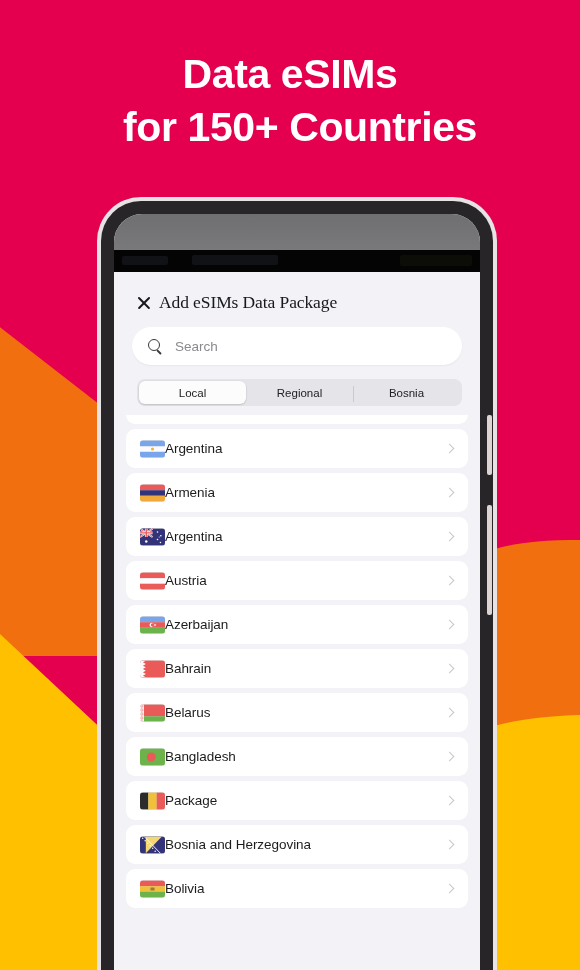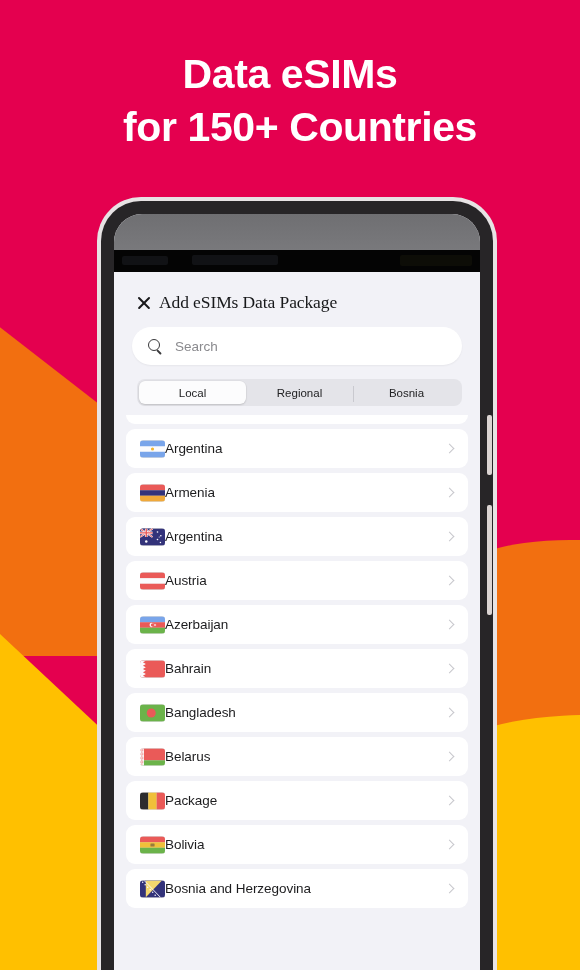--- a/index.html
+++ b/index.html
@@ -415,31 +415,20 @@
         </div>
 
         <div class="row">
           <span class="flag">
             <svg viewBox="0 0 30 20">
                 <rect width="30" height="20" fill="#EA5A58"></rect>
                 <path d="M0 0 H7 L3.5 2 L7 4 L3.5 6 L7 8 L3.5 10 L7 12 L3.5 14 L7 16 L3.5 18 L7 20 H0 Z" fill="#FBFBFD"></path>
               </svg>
           </span>
           <span class="cname">Bahrain</span>
-          <span class="chev"></span>
-        </div>
-
-        <div class="row">
-          <span class="flag">
-            <svg viewBox="0 0 30 20">
-                <rect width="30" height="20" fill="#6BB34A"></rect>
-                <circle cx="13.5" cy="10" r="5.4" fill="#EA5A58"></circle>
-              </svg>
-          </span>
-          <span class="cname">Bangladesh</span>
           <span class="chev"></span>
         </div>
 
         <div class="row">
           <span class="flag">
             <svg viewBox="0 0 30 20">
                 <rect width="30" height="14" fill="#EA5A58"></rect>
                 <rect y="14" width="30" height="6" fill="#6BB34A"></rect>
                 <rect width="4.5" height="20" fill="#FBFBFD"></rect>
                 <path d="M0 0 H4.5 V20 H0 Z" fill="#FBFBFD"></path>
@@ -459,39 +448,37 @@
                 </g>
               </svg>
           </span>
           <span class="cname">Belarus</span>
           <span class="chev"></span>
         </div>
 
         <div class="row">
           <span class="flag">
             <svg viewBox="0 0 30 20">
+                <rect width="30" height="20" fill="#6BB34A"></rect>
+                <circle cx="13.5" cy="10" r="5.4" fill="#EA5A58"></circle>
+              </svg>
+          </span>
+          <span class="cname">Bangladesh</span>
+          <span class="chev"></span>
+        </div>
+
+        <div class="row">
+          <span class="flag">
+            <svg viewBox="0 0 30 20">
                 <rect width="10" height="20" fill="#2C2C2E"></rect>
                 <rect x="10" width="10" height="20" fill="#F0C03A"></rect>
                 <rect x="20" width="10" height="20" fill="#EA5A58"></rect>
               </svg>
           </span>
           <span class="cname">Package</span>
-          <span class="chev"></span>
-        </div>
-
-        <div class="row">
-          <span class="flag">
-            <svg viewBox="0 0 30 20">
-                <rect width="30" height="6.7" fill="#EA5A58"></rect>
-                <rect y="6.7" width="30" height="6.6" fill="#F0C03A"></rect>
-                <rect y="13.3" width="30" height="6.7" fill="#6BB34A"></rect>
-                <rect x="12.5" y="8.2" width="5" height="3.6" rx="0.6" fill="#9A7B3C"></rect>
-              </svg>
-          </span>
-          <span class="cname">Bolivia</span>
           <span class="chev"></span>
         </div>
 
         <div class="row">
           <span class="flag">
             <svg viewBox="0 0 30 20">
                 <rect width="30" height="20" fill="#33337A"></rect>
                 <path d="M7 0 H26 L7 20 Z" fill="#F4D76E"></path>
                 <path d="M5.2 0 L24.5 20" stroke="#FBFBFD" stroke-width="1.1" fill="none"></path>
                 <g fill="#FBFBFD">
@@ -501,17 +488,30 @@
                   <circle cx="12.2" cy="11" r="0.9"></circle>
                   <circle cx="15.2" cy="14" r="0.9"></circle>
                   <circle cx="18.2" cy="17.5" r="0.9"></circle>
                 </g>
               </svg>
           </span>
           <span class="cname">Bosnia and Herzegovina</span>
           <span class="chev"></span>
         </div>
 
+        <div class="row">
+          <span class="flag">
+            <svg viewBox="0 0 30 20">
+                <rect width="30" height="6.7" fill="#EA5A58"></rect>
+                <rect y="6.7" width="30" height="6.6" fill="#F0C03A"></rect>
+                <rect y="13.3" width="30" height="6.7" fill="#6BB34A"></rect>
+                <rect x="12.5" y="8.2" width="5" height="3.6" rx="0.6" fill="#9A7B3C"></rect>
+              </svg>
+          </span>
+          <span class="cname">Bolivia</span>
+          <span class="chev"></span>
+        </div>
+
 
       </div>
     </div>
   </div>
 </div>
 
 </body></html>

